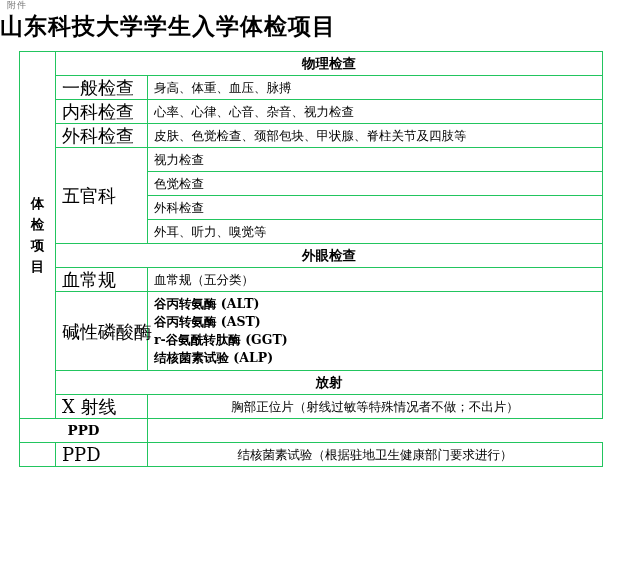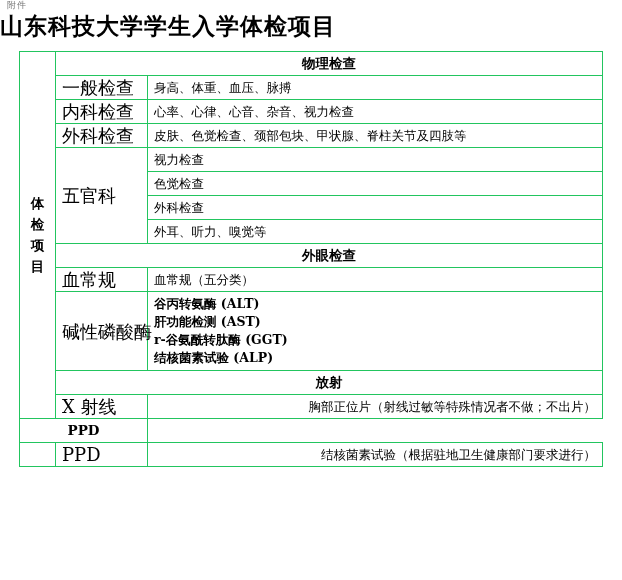--- a/index.html
+++ b/index.html
@@ -79,21 +79,21 @@
     text-align: center;
     font-weight: bold;
     font-size: 13.5px;
     padding: 5px 6px;
   }
   td.detail {
     text-align: left;
     padding-left: 9px;
   }
   td.detail-center {
-    text-align: right;
+    text-align: center;
   }
   td.multi {
     padding-top: 4px;
     padding-bottom: 4px;
     font-weight: bold;
   }
   td.multi .line {
     display: block;
     line-height: 18px;
     white-space: nowrap;
@@ -161,21 +161,21 @@
 
       <tr>
         <td class="cat">血常规</td>
         <td class="detail">血常规（五分类）</td>
       </tr>
 
       <tr>
         <td class="cat">碱性磷酸酶</td>
         <td class="detail multi">
           <span class="line">谷丙转氨酶 (ALT)</span>
-          <span class="line">肝功能检测 (AST)</span>
+          <span class="line">谷丙转氨酶 (AST)</span>
           <span class="line">r-谷氨酰转肽酶 (GGT)</span>
           <span class="line">结核菌素试验 (ALP)</span>
         </td>
       </tr>
 
       <tr>
         <td class="section" colspan="2">放射</td>
       </tr>
 
       <tr>

